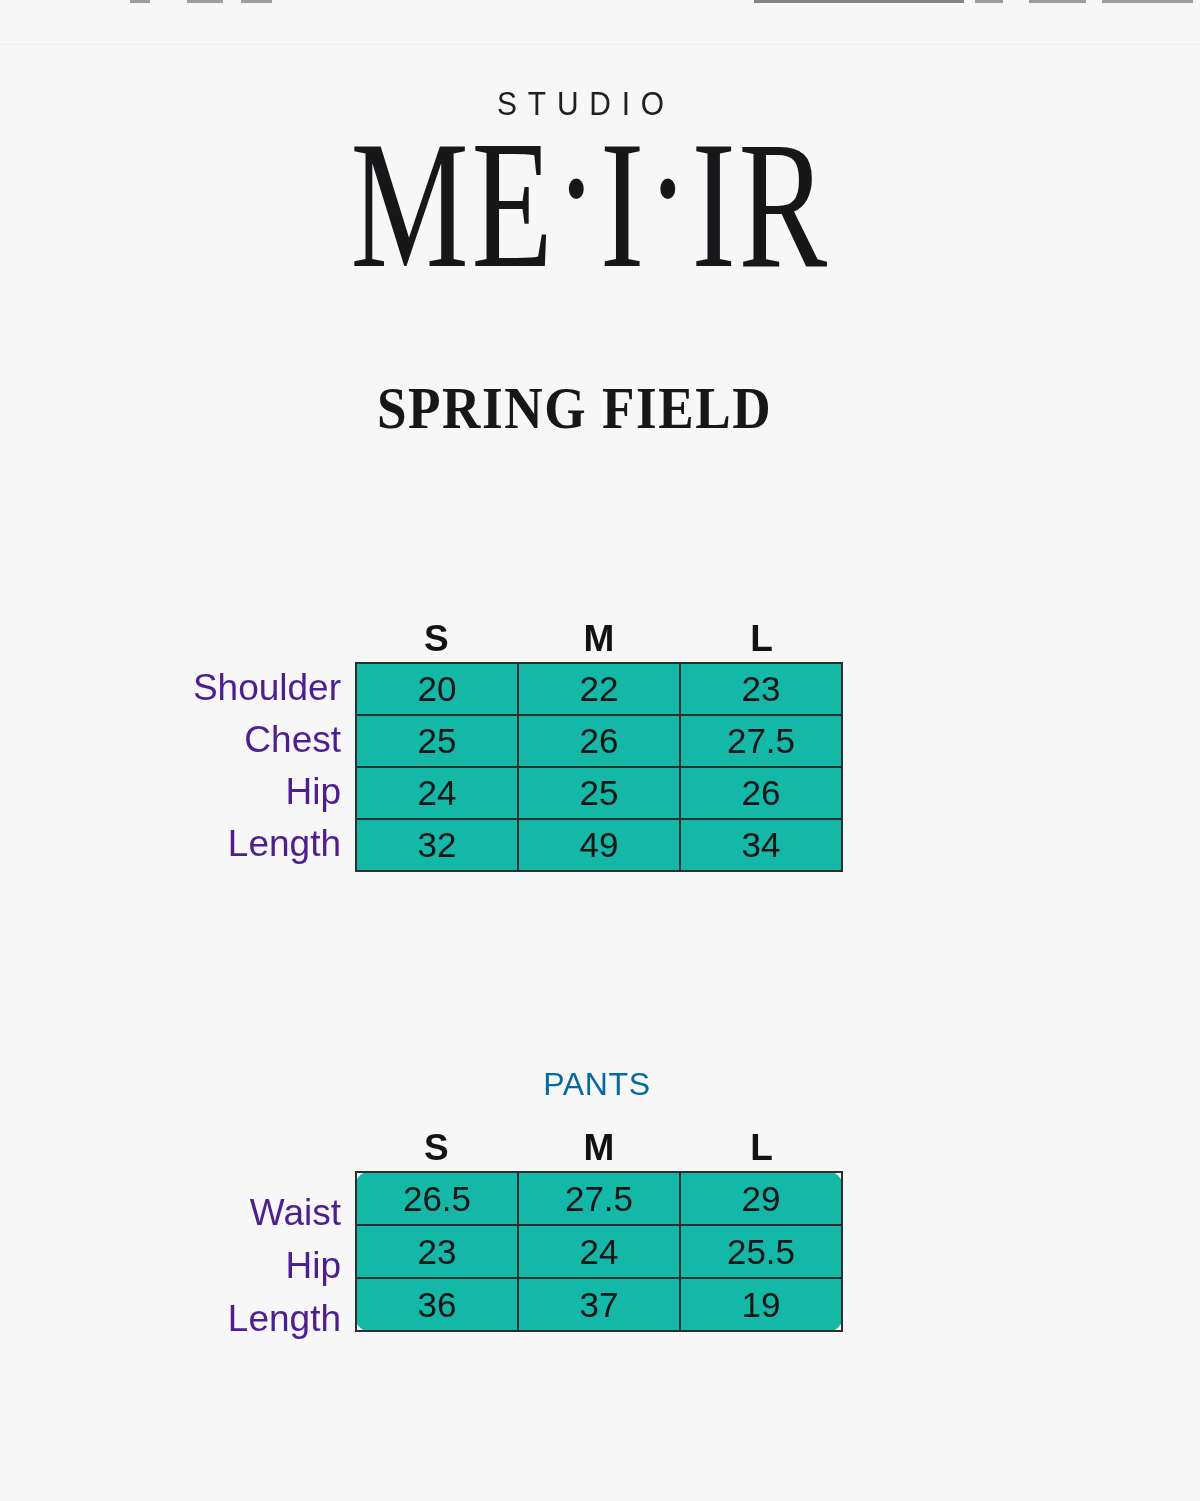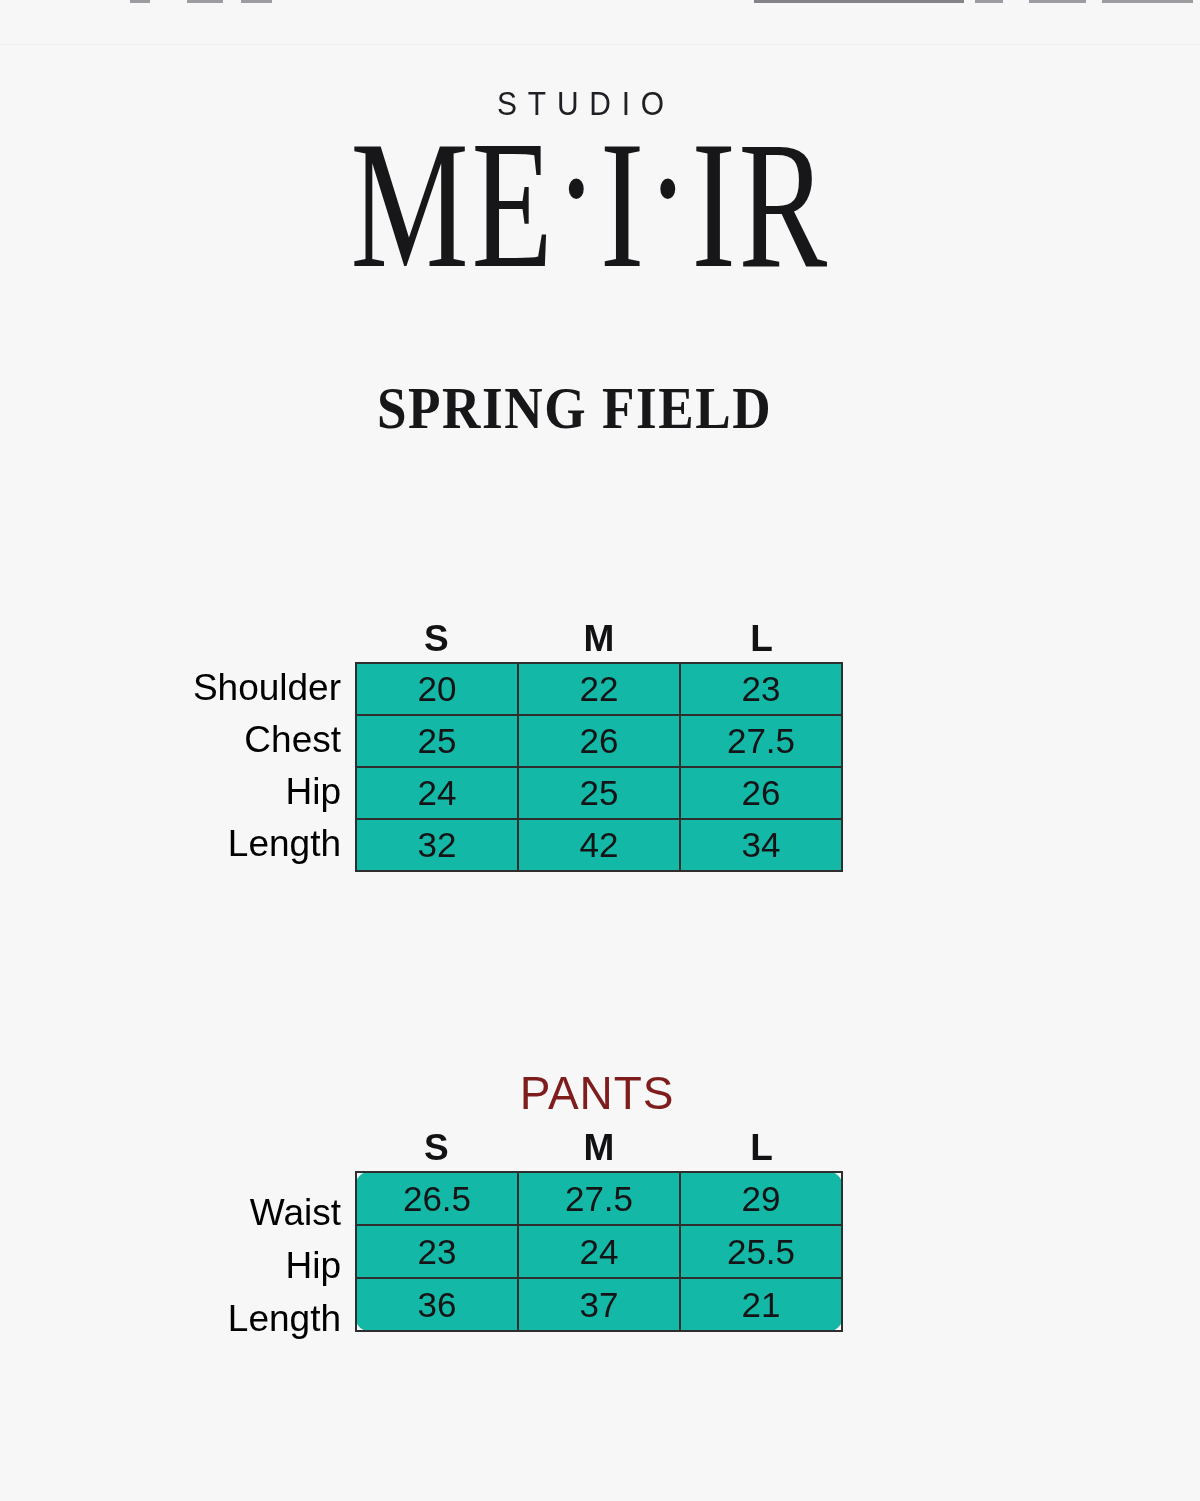--- a/index.html
+++ b/index.html
@@ -28,21 +28,21 @@
   .brand-studio .inner { display: inline-block; transform: translateX(-14px) scaleX(0.88); transform-origin: center; }
 
   .brand-mehr { top: 114px; font-family: "Liberation Serif", serif; font-size: 182px; line-height: 1; font-weight: 400; color: #17171a; }
   .brand-mehr .inner { display: inline-block; letter-spacing: 0.02em; transform: translateX(-10px) scaleX(0.73); transform-origin: center; }
   .mehr-dot { position: relative; top: -0.115em; font-size: 0.95em; }
 
   .product-title { top: 374px; font-family: "Liberation Serif", serif; font-weight: 700; font-size: 59px; color: #17171a; }
   .product-title .inner { display: inline-block; letter-spacing: 0.03em; transform: translateX(-25px) scaleX(0.9); transform-origin: center; }
 
   
-  .pants-title { top: 1066px; font-size: 46px; font-weight: 400; color: #7f1d1d; }
+  .pants-title { top: 1066px; font-size: 32px; font-weight: 400; color: #0369a1; }
   .pants-title .inner { display: inline-block; letter-spacing: 0.02em; transform: translateX(-3px); }
 
   
   .col-headers {
     position: absolute;
     left: 355px;
     width: 488px;
     display: grid;
     grid-template-columns: repeat(3, 1fr);
     font-weight: 700;
@@ -71,21 +71,21 @@
     color: #141416;
     height: 50px;
     padding: 0;
   }
   #table-top { top: 662px; }
   #table-pants { top: 1171px; border-radius: 16px; }
   #table-pants td { height: 51px; }
 
   
   .row-labels { position: absolute; left: 0; width: 355px; box-sizing: border-box; padding-right: 14px; text-align: right; }
-  .row-labels .rl { font-size: 37px; color: #000000; }
+  .row-labels .rl { font-size: 37px; color: #4c1d95; }
   #labels-top { top: 662px; }
   #labels-top .rl { height: 52px; line-height: 52px; }
   #labels-pants { top: 1186px; }
   #labels-pants .rl { height: 53px; line-height: 53px; }
 </style>
 </head>
 <body>
 
 <div class="page">
 
@@ -135,21 +135,21 @@
         <td>26</td>
         <td>27.5</td>
       </tr>
       <tr>
         <td>24</td>
         <td>25</td>
         <td>26</td>
       </tr>
       <tr>
         <td>32</td>
-        <td>42</td>
+        <td>49</td>
         <td>34</td>
       </tr>
     </tbody>
   </table>
 
   <div class="abs center-line pants-title">
     <span class="inner">PANTS</span>
   </div>
 
   <div id="headers-pants" class="col-headers">
@@ -172,18 +172,18 @@
         <td>29</td>
       </tr>
       <tr>
         <td>23</td>
         <td>24</td>
         <td>25.5</td>
       </tr>
       <tr>
         <td>36</td>
         <td>37</td>
-        <td>21</td>
+        <td>19</td>
       </tr>
     </tbody>
   </table>
 
 </div>
 
 </body></html>

